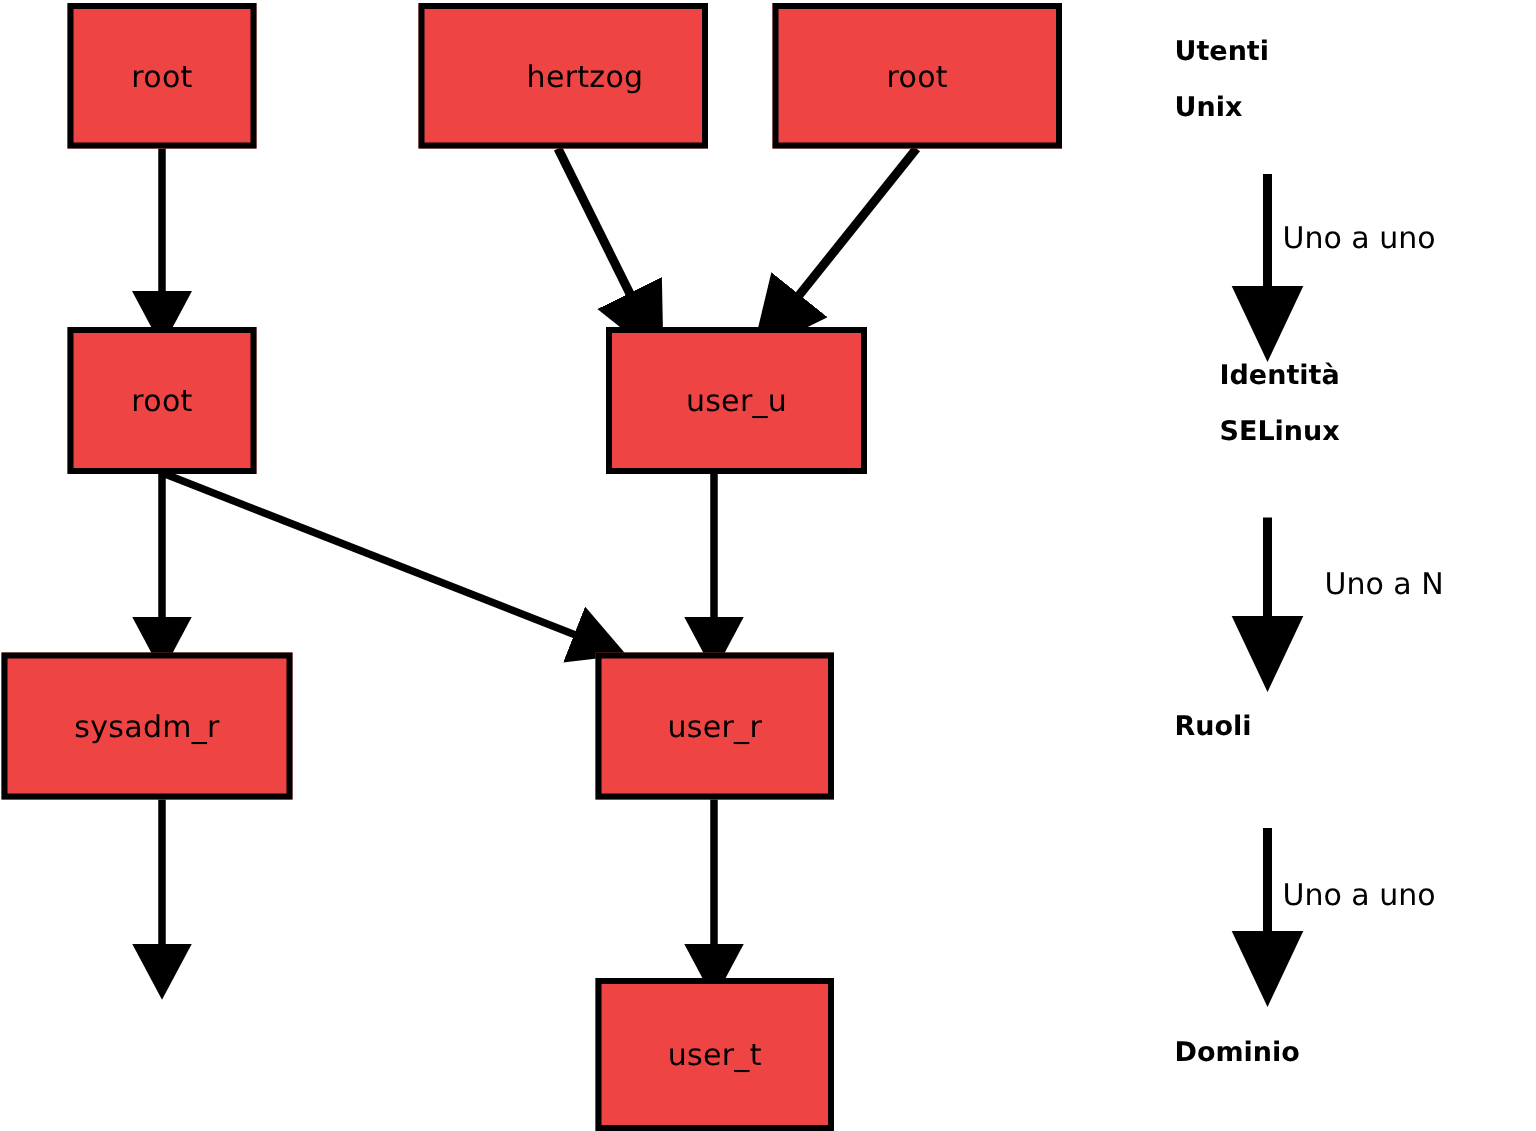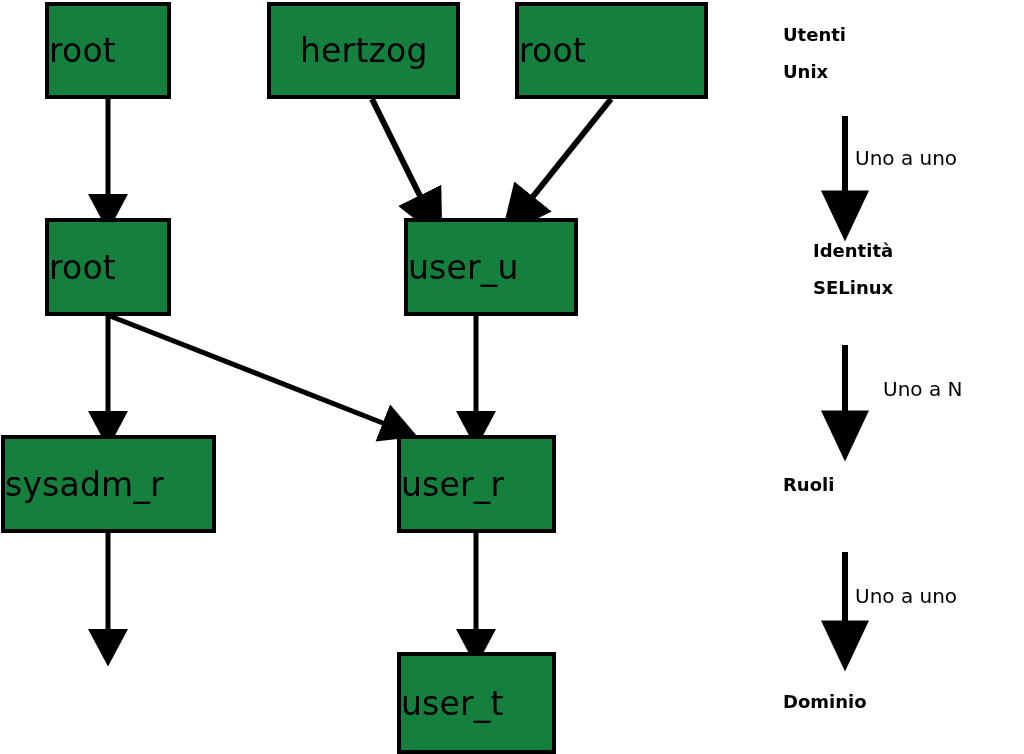--- a/index.html
+++ b/index.html
@@ -19,25 +19,26 @@
     position: absolute;
     left: 0;
     top: 0;
     width: 1024px;
     height: 754px;
   }
   .node-box {
     position: absolute;
     box-sizing: border-box;
     border: 4px solid #000000;
-    background: #15803d;
+    background: #ef4444;
     display: flex;
     align-items: center;
+    justify-content: center;
     font-family: "DejaVu Sans", sans-serif;
-    font-size: 33px;
+    font-size: 20px;
     color: #000000;
     line-height: 1;
     letter-spacing: 0.2px;
   }
   .legend-label {
     position: absolute;
     font-family: "DejaVu Sans", sans-serif;
     font-weight: bold;
     font-size: 18px;
     color: #000000;
@@ -107,35 +108,35 @@
       <line x1="845" y1="345" x2="845" y2="420" stroke="#000000" stroke-width="6" marker-end="url(#ah2)"></line>
     </g>
     <g>
       <line x1="845" y1="552" x2="845" y2="630" stroke="#000000" stroke-width="6" marker-end="url(#ah2)"></line>
     </g>
   </svg>
 
   <div class="node-box" style="left:45px; top:2px; width:126px; height:97px;">
     <span>root</span>
   </div>
-  <div class="node-box" style="left:267px; top:2px; width:193px; height:97px;padding-left:29px;">
+  <div class="node-box" style="left:279px; top:2px; width:193px; height:97px;padding-left:29px;">
     <span>hertzog</span>
   </div>
   <div class="node-box" style="left:515px; top:2px; width:193px; height:97px;">
     <span>root</span>
   </div>
 
   <div class="node-box" style="left:45px; top:218px; width:126px; height:98px;">
     <span>root</span>
   </div>
   <div class="node-box" style="left:404px; top:218px; width:174px; height:98px;">
     <span>user_u</span>
   </div>
 
-  <div class="node-box" style="left:1px; top:435px; width:215px; height:98px;">
+  <div class="node-box" style="left:1px; top:435px; width:194px; height:98px;">
     <span>sysadm_r</span>
   </div>
   <div class="node-box" style="left:397px; top:435px; width:159px; height:98px;">
     <span>user_r</span>
   </div>
 
   <div class="node-box" style="left:397px; top:652px; width:159px; height:102px;">
     <span>user_t</span>
   </div>
 

